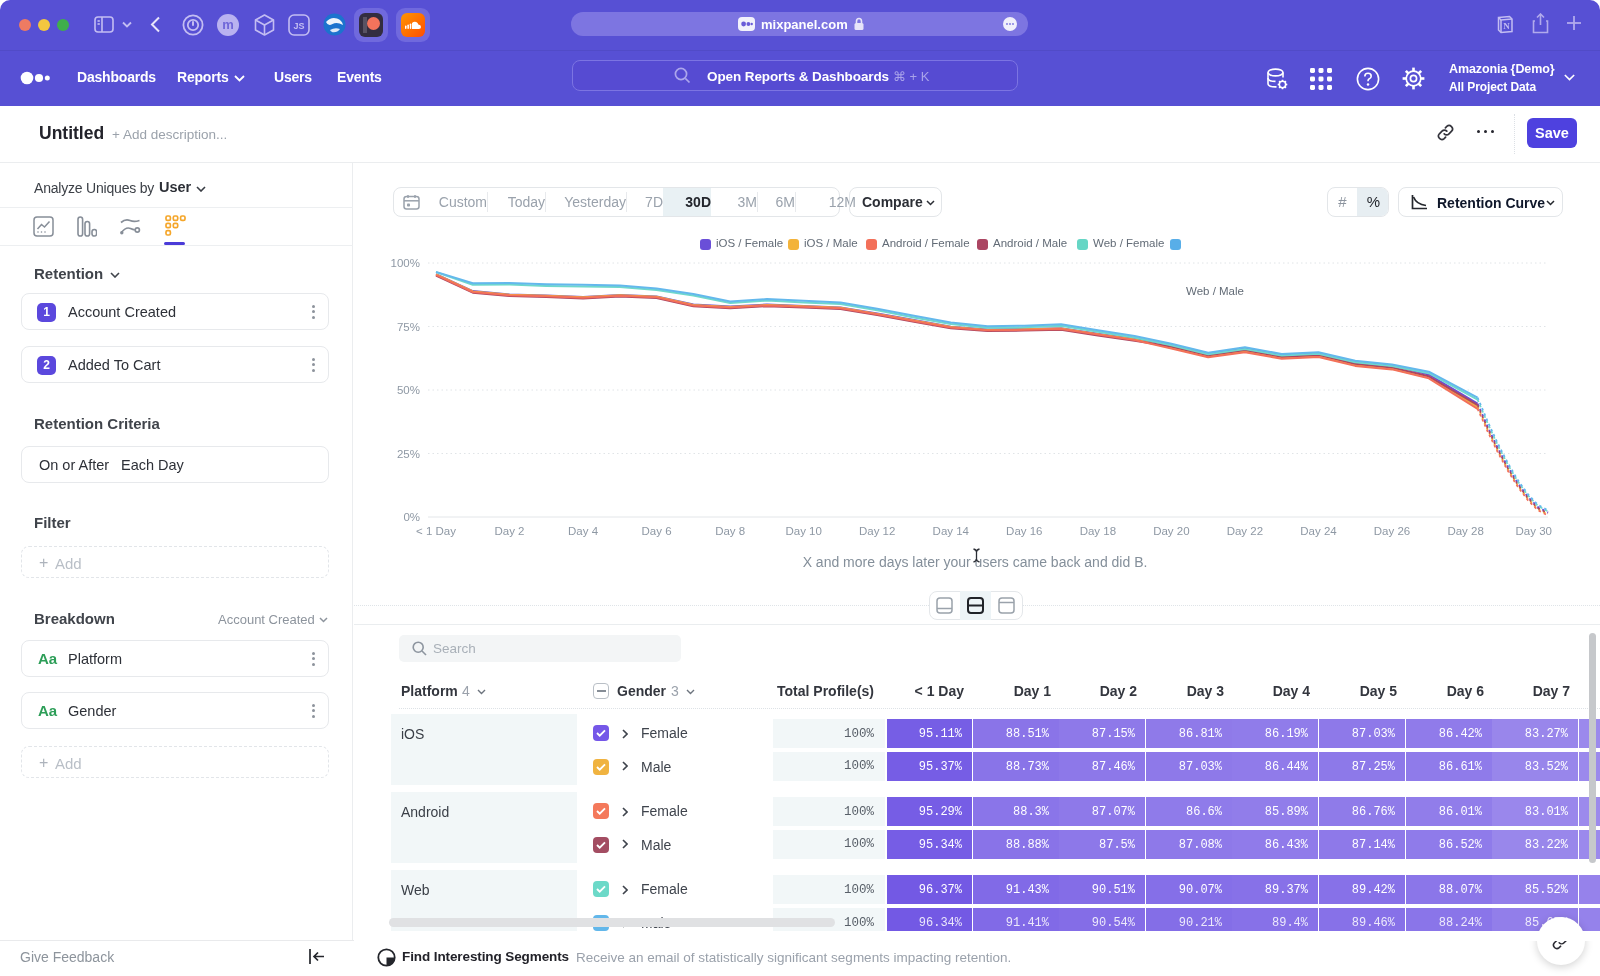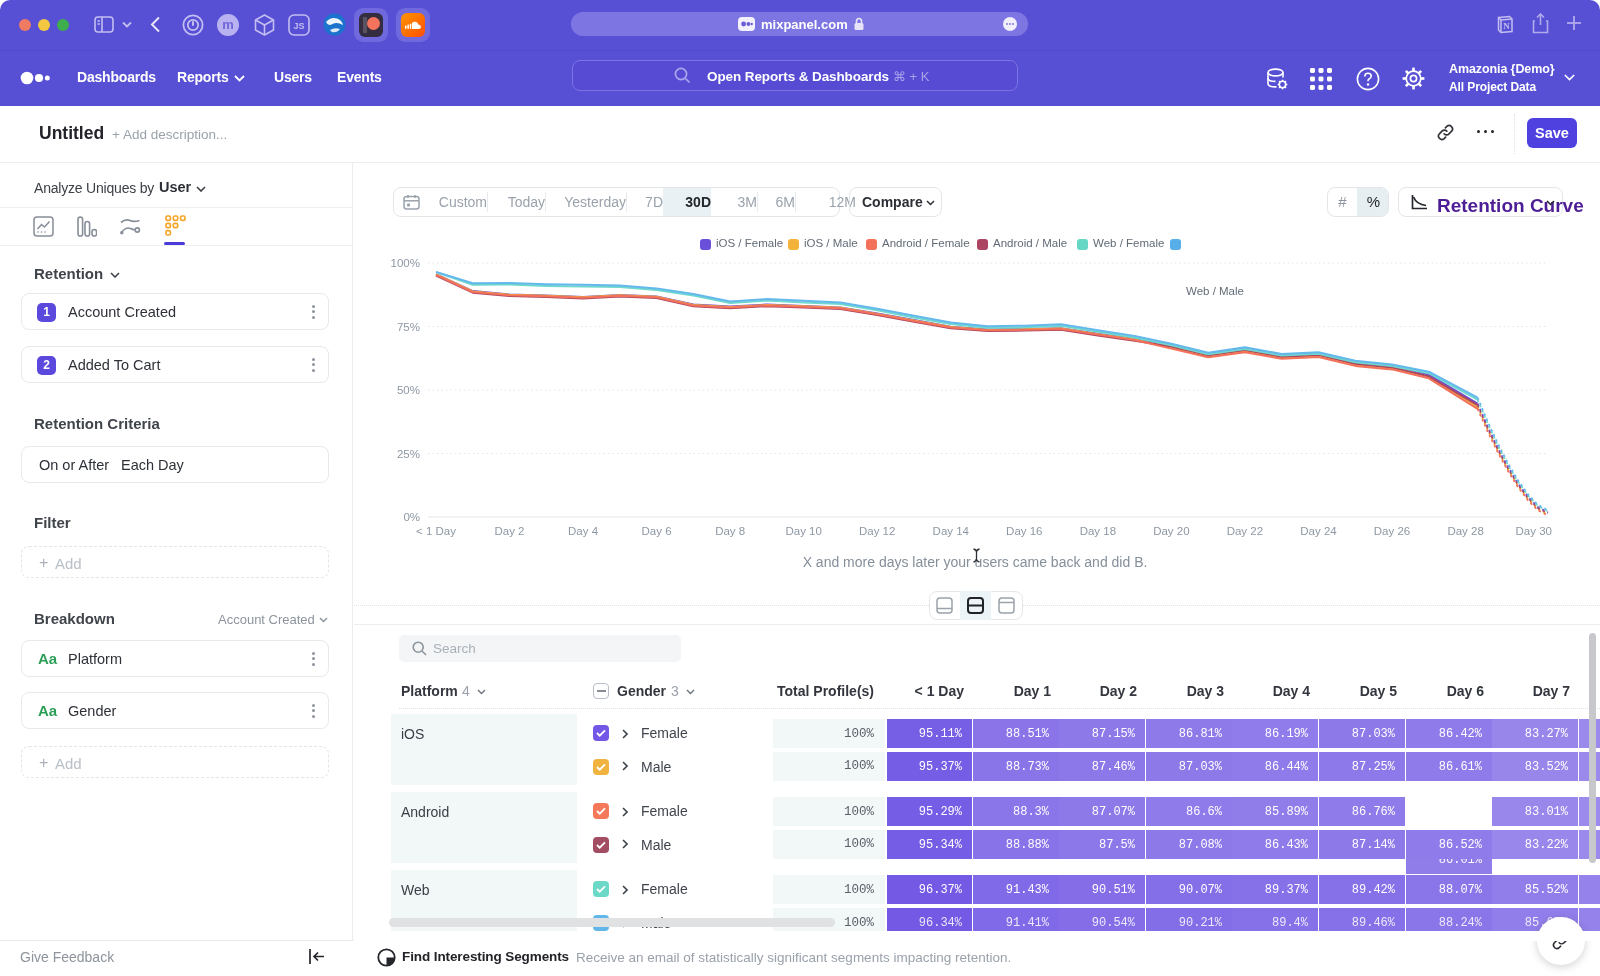--- a/index.html
+++ b/index.html
@@ -335,21 +335,21 @@
     <div class="abs" style="left:973px;top:24px;width:62px;height:30px;border:1px solid #e3e6e9;border-radius:8px;overflow:hidden;">
         <div style="position:absolute;right:0;top:0;width:31px;height:30px;background:#e7eef2;"></div>
       </div>
     <div class="abs" style="left:973px;top:24px;width:31px;height:30px;color:#8d959f;font-size:15px;text-align:center;line-height:29px;">#</div>
     <div class="abs" style="left:1004px;top:24px;width:31px;height:30px;color:#24272d;font-size:15px;text-align:center;line-height:29px;">%</div>
     <div class="abs" style="left:1044px;top:24px;width:165px;height:30px;border:1px solid #e3e6e9;border-radius:8px;"></div>
     <svg class="abs" style="left:1057px;top:31px;" width="17" height="16" viewBox="0 0 17 16" fill="none" stroke="#24272d" stroke-width="1.7">
         <path d="M1.5 1 V14.5 H16"></path>
         <path d="M2.5 3 Q5.5 10.5 15 11.5"></path>
       </svg>
-    <div class="abs" style="left:1083px;top:32px;font-size:19px;font-weight:700;color:#4c1d95;">Retention Curve</div>
+    <div class="abs" style="left:1083px;top:32px;font-size:14px;font-weight:700;color:#0f172a;">Retention Curve</div>
     <svg class="abs" style="left:1192px;top:37px;" width="9" height="6" viewBox="0 0 9 6" fill="none" stroke="#24272d" stroke-width="1.5">
         <path d="M1 1 L4.5 4.5 L8 1"></path>
       </svg>
 
     <div class="abs" style="left:346px;top:76px;width:11px;height:11px;border-radius:3px;background:#6a4fd8;"></div>
     <div class="abs" style="left:362px;top:74px;font-size:11.5px;color:#626b76;">iOS / Female</div>
     <div class="abs" style="left:434px;top:76px;width:11px;height:11px;border-radius:3px;background:#f3b33a;"></div>
     <div class="abs" style="left:450px;top:74px;font-size:11.5px;color:#626b76;">iOS / Male</div>
     <div class="abs" style="left:512px;top:76px;width:11px;height:11px;border-radius:3px;background:#f3705a;"></div>
     <div class="abs" style="left:528px;top:74px;font-size:11.5px;color:#626b76;">Android / Female</div>
@@ -507,21 +507,21 @@
     <svg class="abs" style="left:268px;top:644px;" width="6" height="10" viewBox="0 0 6 10" fill="none" stroke="#3f444d" stroke-width="1.6">
         <path d="M1 1 L5 5 L1 9"></path>
       </svg>
     <div class="abs" style="left:287px;top:640px;font-size:14px;color:#3f444d;">Female</div>
     <div class="purple-cell" style="left:533px;top:634px;width:85px;height:29px;background:hsl(251,72%,63.0%);">95.29%</div>
     <div class="purple-cell" style="left:619px;top:634px;width:86px;height:29px;background:hsl(251,72%,68.5%);">88.3%</div>
     <div class="purple-cell" style="left:705px;top:634px;width:86px;height:29px;background:hsl(251,72%,69.5%);">87.07%</div>
     <div class="purple-cell" style="left:792px;top:634px;width:86px;height:29px;background:hsl(251,72%,69.9%);">86.6%</div>
     <div class="purple-cell" style="left:878px;top:634px;width:86px;height:29px;background:hsl(251,72%,70.4%);">85.89%</div>
     <div class="purple-cell" style="left:965px;top:634px;width:86px;height:29px;background:hsl(251,72%,69.8%);">86.76%</div>
-    <div class="purple-cell" style="left:1052px;top:634px;width:86px;height:29px;background:hsl(251,72%,70.4%);margin-top:48px;">86.01%</div>
+    <div class="purple-cell" style="left:1052px;top:634px;width:86px;height:29px;background:hsl(251,72%,70.4%);">86.01%</div>
     <div class="purple-cell" style="left:1138px;top:634px;width:86px;height:29px;background:hsl(251,72%,72.7%);">83.01%</div>
     <div class="purple-cell" style="left:1225px;top:634px;width:86px;height:29px;background:hsl(251,72%,73.4%);"></div>
     <div class="hatch" style="left:419px;top:667px;width:112px;height:29px;"></div>
     <div class="abs mono" style="left:380px;top:674px;width:140px;text-align:right;font-size:12.5px;color:#596069;">100%</div>
     <div class="abs" style="left:239px;top:674px;width:16px;height:16px;border-radius:4px;background:#a34d62;"></div>
     <svg class="abs" style="left:242px;top:678px;" width="10" height="8" viewBox="0 0 10 8" fill="none" stroke="#fff" stroke-width="1.8">
         <path d="M1 4 L3.7 6.7 L9 1.3"></path>
       </svg>
     <svg class="abs" style="left:268px;top:676px;" width="6" height="10" viewBox="0 0 6 10" fill="none" stroke="#3f444d" stroke-width="1.6">
         <path d="M1 1 L5 5 L1 9"></path>

